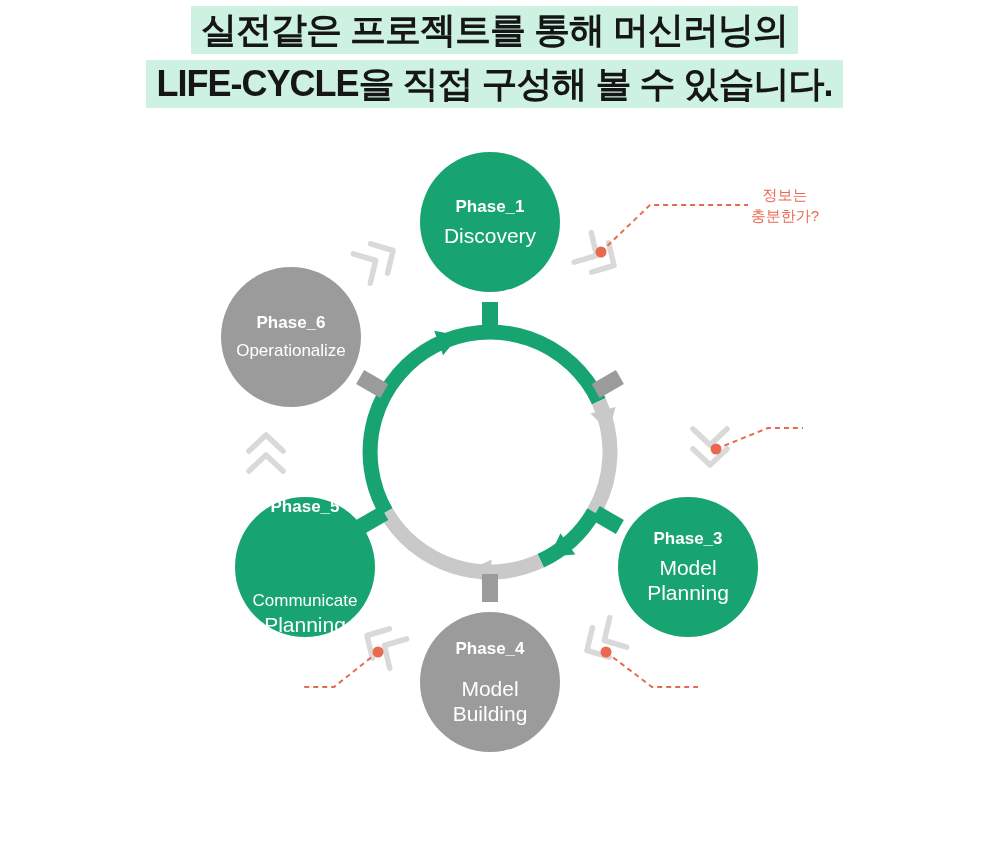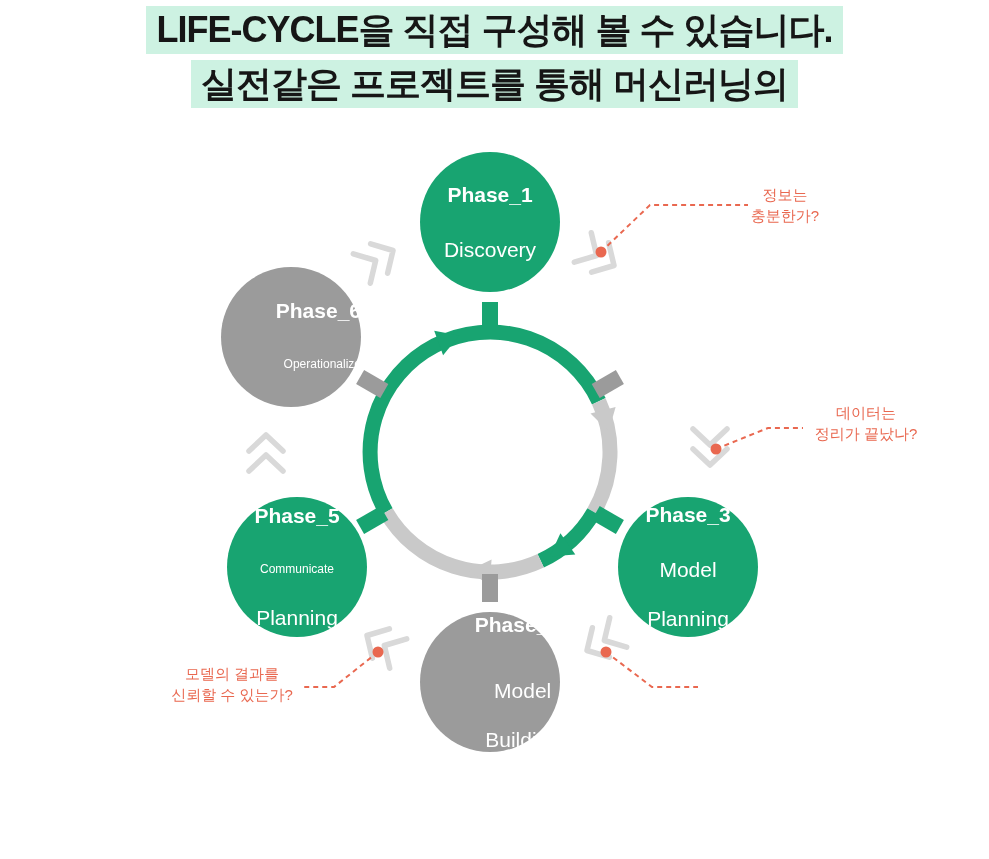--- a/index.html
+++ b/index.html
@@ -32,52 +32,52 @@
   .head-green{fill:var(--green,#18a471);}
   .head-gray{fill:var(--ring_gray,#c9c9c9);}
   .chevron{fill:none;stroke:var(--chevron_gray,#d9d9d9);stroke-width:5.5;stroke-linecap:round;stroke-linejoin:round;}
   .callout-line{fill:none;stroke:var(--red,#e96850);stroke-width:2;stroke-dasharray:5 4;}
   .callout-dot{fill:var(--red,#e96850);}
 
   
   .phase{position:absolute;width:140px;height:140px;border-radius:50%;display:flex;flex-direction:column;
     align-items:center;justify-content:center;color:#ffffff;text-align:center;z-index:2;}
   .phase-green{background:var(--green,#18a471);}
-  .phase-gray{background:var(--gray,#9b9b9b);align-items:flex-end;}
-  .phase-label{font-weight:bold;font-size:21px;margin-bottom:6px;}
+  .phase-gray{background:var(--gray,#9b9b9b);}
+  .phase-label{font-weight:bold;font-size:17px;margin-bottom:6px;}
   .phase-name{font-size:21px;line-height:25px;}
-  .phase-name span{display:block;margin-top:24px;}
-  .phase-name .sm{font-size:12px;line-height:23px;}
+  .phase-name span{display:block;}
+  .phase-name .sm{font-size:17px;line-height:23px;}
 
   .p1{left:420px;top:152px;}
   .p2{left:618px;top:267px;}
   .p3{left:618px;top:497px;align-items:center;}
   .p4{left:420px;top:612px;gap:11px;}
-  .p5{left:227px;top:497px;}
+  .p5{left:235px;top:497px;justify-content:space-between;}
   .p6{left:221px;top:267px;}
 
   
   .annotation{position:absolute;color:var(--red,#e96850);font-size:15px;line-height:21px;text-align:center;z-index:3;}
   .annotation span{display:block;}
   .ann1{left:710px;top:184px;width:150px;}
   .ann2{left:786px;top:402px;width:160px;}
   .ann3{left:685px;top:663px;width:160px;}
   .ann4{left:152px;top:663px;width:160px;}
 </style>
 </head>
 <body>
 
 <div class="canvas">
 
   <div class="title">
     <div class="title-line">
-      <span class="title-hl">LIFE-CYCLE을 직접 구성해 볼 수 있습니다.</span>
+      <span class="title-hl">실전같은 프로젝트를 통해 머신러닝의</span>
     </div>
     <div class="title-line">
-      <span class="title-hl">실전같은 프로젝트를 통해 머신러닝의</span>
+      <span class="title-hl">LIFE-CYCLE을 직접 구성해 볼 수 있습니다.</span>
     </div>
   </div>
 
   <svg class="diagram-svg" viewBox="0 0 989 859">
 
     <g>
       <path class="arc arc-green" d="M 386.1 512 A 120 120 0 1 1 598.8 401.3"></path>
       <path class="arc arc-gray" d="M 598.8 401.3 A 120 120 0 0 1 593.9 512"></path>
       <path class="arc arc-green" d="M 593.9 512 A 120 120 0 0 1 540.7 560.8"></path>
       <path class="arc arc-gray" d="M 540.7 560.8 A 120 120 0 0 1 386.1 512"></path>
@@ -166,22 +166,14 @@
     <div class="phase-label">Phase_6</div>
     <div class="phase-name">
       <span class="sm">Operationalize</span>
     </div>
   </div>
 
   <div class="annotation ann1">
     <span>정보는</span>
     <span>충분한가?</span>
   </div>
-  <div class="annotation ann2">
-    <span>데이터는</span>
-    <span>정리가 끝났나?</span>
-  </div>
-  <div class="annotation ann4">
-    <span>모델의 결과를</span>
-    <span>신뢰할 수 있는가?</span>
-  </div>
 
 </div>
 
 </body></html>

